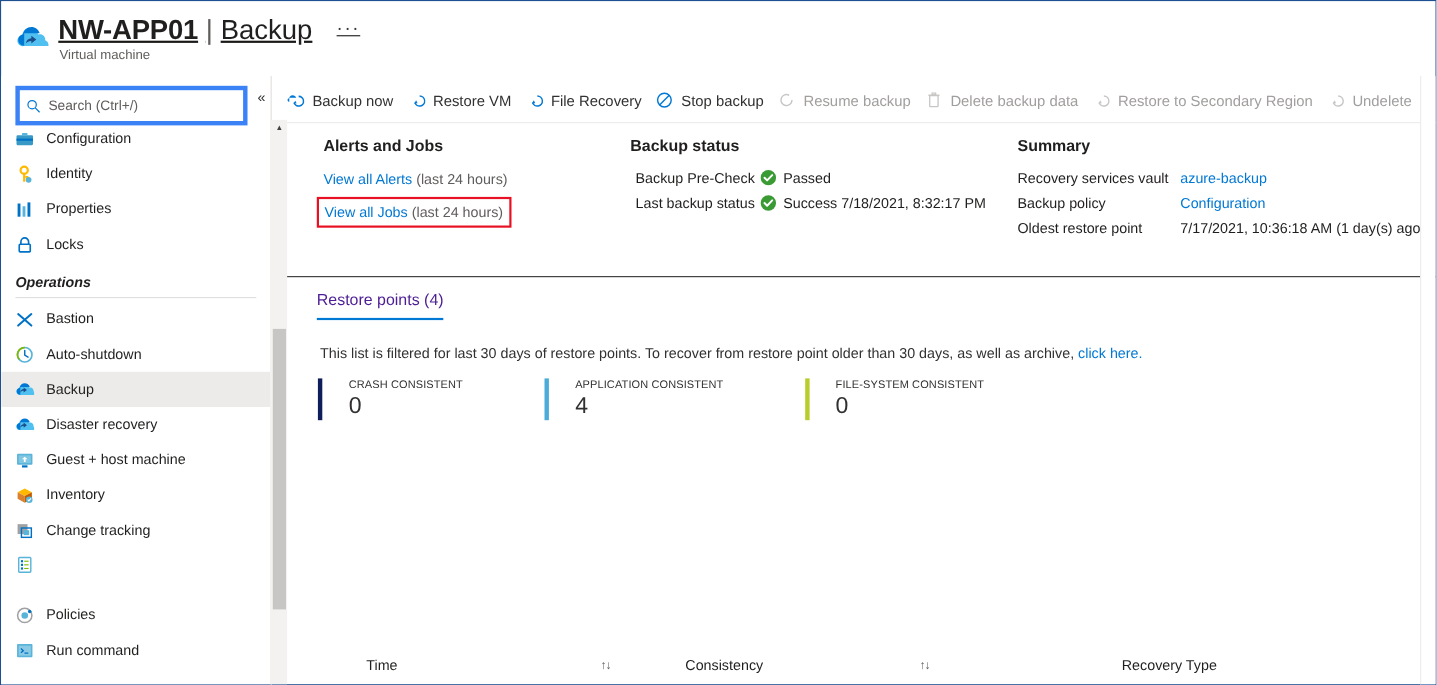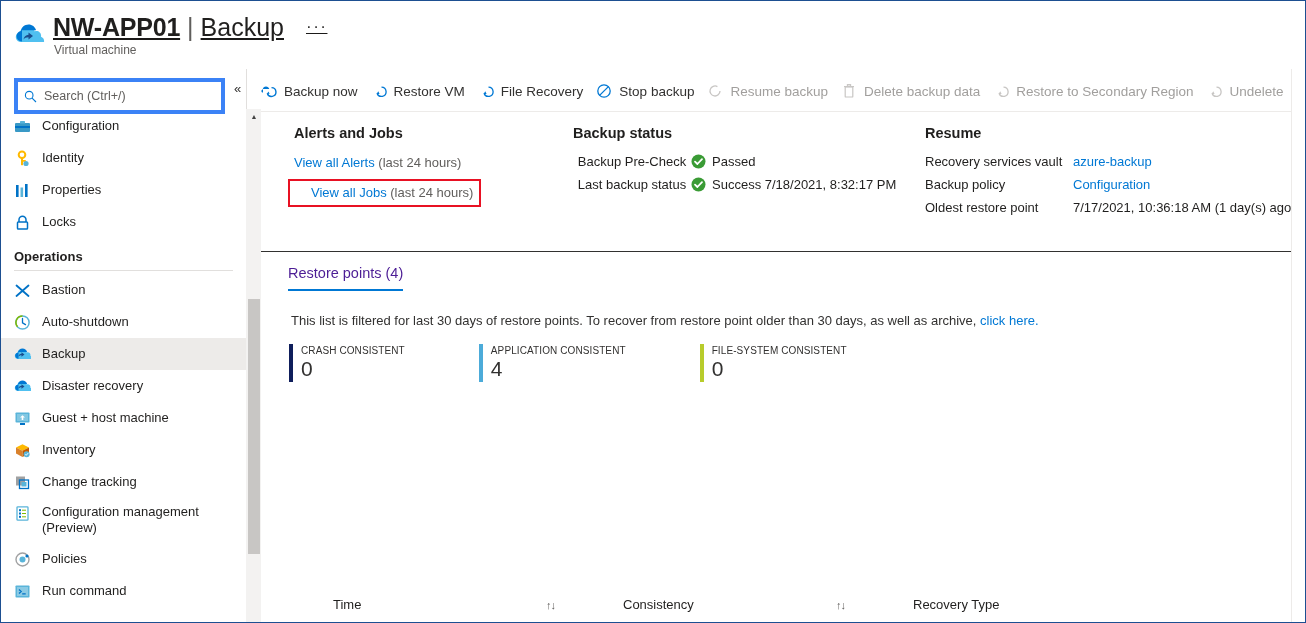--- a/index.html
+++ b/index.html
@@ -152,20 +152,21 @@
     font-size: 13px;
     color: #201f1e;
     line-height: 16px;
     white-space: pre-line;
   }
   .navgroup {
     padding: 11px 13px 4px 13px;
     font-size: 13px;
     font-weight: 600;
     color: #201f1e;
+    font-style: italic;
   }
   .navgroup-rule {
     margin: 2px 13px 3px 13px;
     height: 1px;
     background: #e1dfdd;
   }
 
   .nav-scroll-track {
     position: absolute;
     left: 245px; top: 40px;
@@ -246,21 +247,21 @@
   .pane-status { left: 312px; width: 340px; }
   .pane-summary { left: 664px; width: 380px; }
 
   .linkrow { margin-bottom: 6px; line-height: 18px; }
   .alink { color: #0078d4; font-size: 13px; cursor: pointer; }
   .muted { color: #605e5c; font-size: 13px; }
 
   .highlight-box {
     display: inline-block;
     border: 2px solid #e81123;
-    padding: 3px 6px 3px 21px;
+    padding: 3px 6px 3px 5px;
     margin-left: -6px;
     margin-top: 1px;
   }
 
   .kvrow {
     display: flex;
     align-items: center;
     margin-bottom: 8px;
     font-size: 13px;
   }
@@ -300,20 +301,21 @@
     color: #323130;
   }
   .metrics {
     position: absolute;
     left: 28px; top: 79px;
     display: flex;
   }
   .metric {
     display: flex;
     margin-right: 74px;
+    gap: 16px;
   }
   .metric-bar { width: 4px; height: 38px; flex: 0 0 4px; }
   .metric-text { margin-left: 8px; }
   .metric-label {
     font-size: 10px;
     color: #323130;
     letter-spacing: 0.1px;
     margin-top: 1px;
   }
   .metric-value {
@@ -341,21 +343,21 @@
   .th {
     font-size: 13px;
     color: #201f1e;
     display: flex;
     align-items: center;
     cursor: pointer;
     margin-left: 40px;
   }
   .col-time { width: 250px; flex: 0 0 250px; }
   .col-cons { width: 250px; flex: 0 0 250px; }
-  .col-rtyp { width: 300px; flex: 0 0 300px; }
+  .col-rtyp { width: 300px; flex: 0 0 300px; justify-content: center; }
   .sort-ico { margin-left: auto; margin-right: 28px; color: #605e5c; font-size: 11px; letter-spacing: -1px; }
 
   
   .main-scroll {
     position: absolute;
     left: 1290px; top: 68px;
     width: 14px; height: 554px;
     background: #fff;
     border-left: 1px solid #edebe9;
   }
@@ -527,22 +529,20 @@
           <svg viewBox="0 0 17 17" width="17" height="17">
             <rect x="3" y="1.8" width="11" height="13.4" rx="0.8" fill="none" stroke="#59b4d9" stroke-width="1.3"></rect>
             <rect x="5" y="4.2" width="2" height="2" fill="#0072c6"></rect>
             <rect x="8" y="4.7" width="4" height="1" fill="#7fba00"></rect>
             <rect x="5" y="7.5" width="2" height="2" fill="#0072c6"></rect>
             <rect x="8" y="8" width="4" height="1" fill="#7fba00"></rect>
             <rect x="5" y="10.8" width="2" height="2" fill="#0072c6"></rect>
             <rect x="8" y="11.3" width="4" height="1" fill="#7fba00"></rect>
           </svg>
         </span>
-        <span class="navlabel">Configuration management
-(Preview)</span>
       </div>
 
       <div class="navitem">
         <span class="ico">
           <svg viewBox="0 0 17 17" width="17" height="17">
             <circle cx="8.5" cy="8.5" r="6.5" fill="none" stroke="#a0a1a2" stroke-width="1.4"></circle>
             <circle cx="8.5" cy="8.5" r="3" fill="#59b4d9"></circle>
             <circle cx="13" cy="5" r="1.6" fill="#0072c6"></circle>
           </svg>
         </span>
@@ -694,21 +694,21 @@
                 <circle cx="7.5" cy="7.5" r="7" fill="#3a9b35"></circle>
                 <path d="M4 7.6l2.4 2.4 4.6-4.8" fill="none" stroke="#ffffff" stroke-width="1.8" stroke-linecap="round" stroke-linejoin="round"></path>
               </svg>
             </span>
             <span>Success 7/18/2021, 8:32:17 PM</span>
           </span>
         </div>
       </div>
 
       <div class="pane pane-summary">
-        <div class="pane-title">Resume</div>
+        <div class="pane-title">Summary</div>
         <div class="kvrow">
           <span class="kvkey">Recovery services vault</span>
           <span class="alink">azure-backup</span>
         </div>
         <div class="kvrow">
           <span class="kvkey">Backup policy</span>
           <span class="alink">Configuration</span>
         </div>
         <div class="kvrow">
           <span class="kvkey">Oldest restore point</span>

